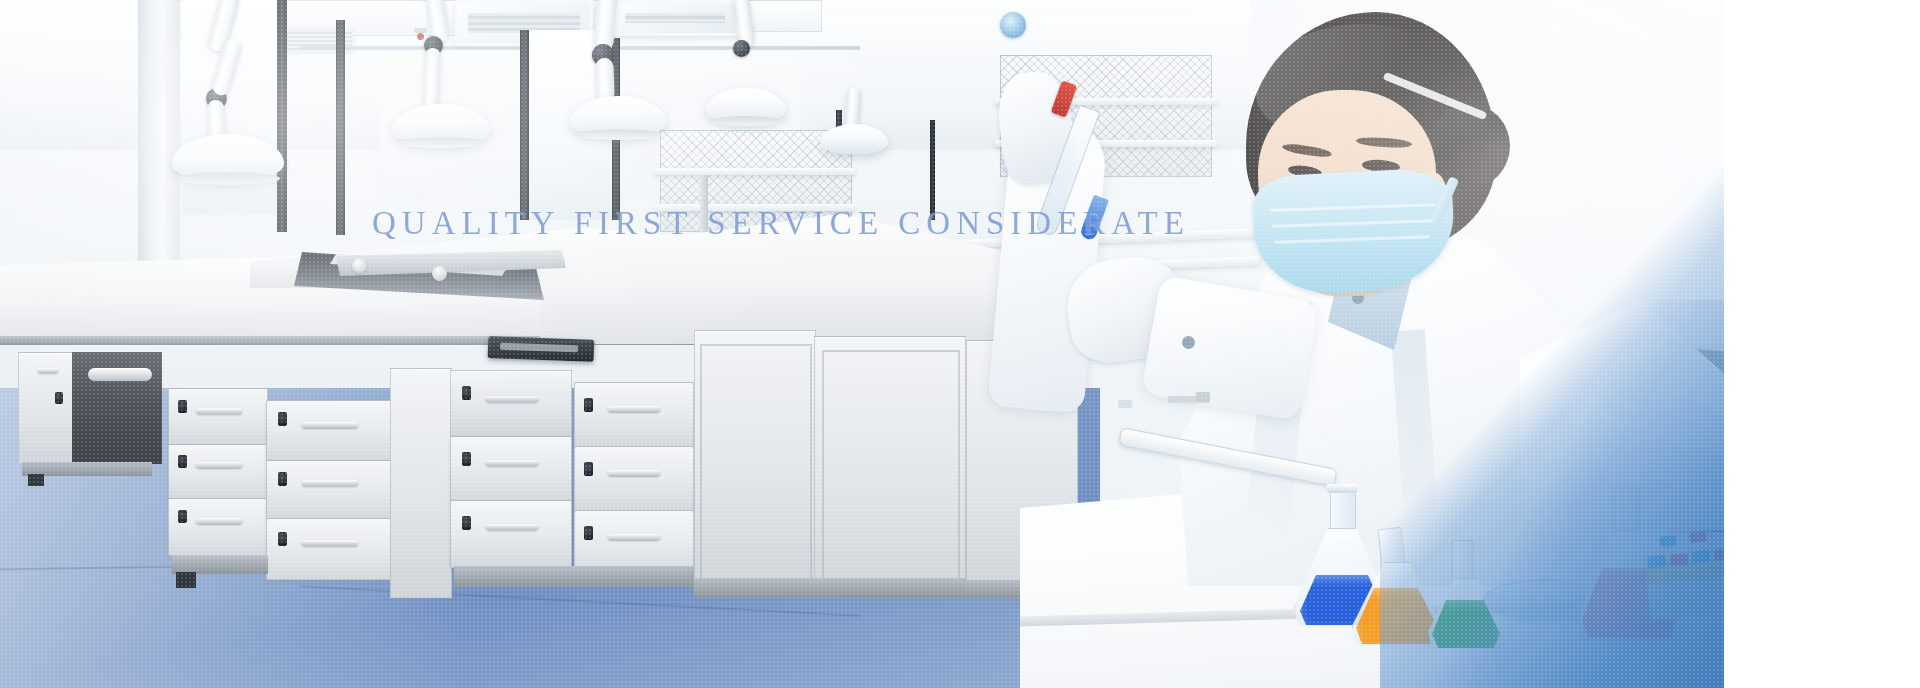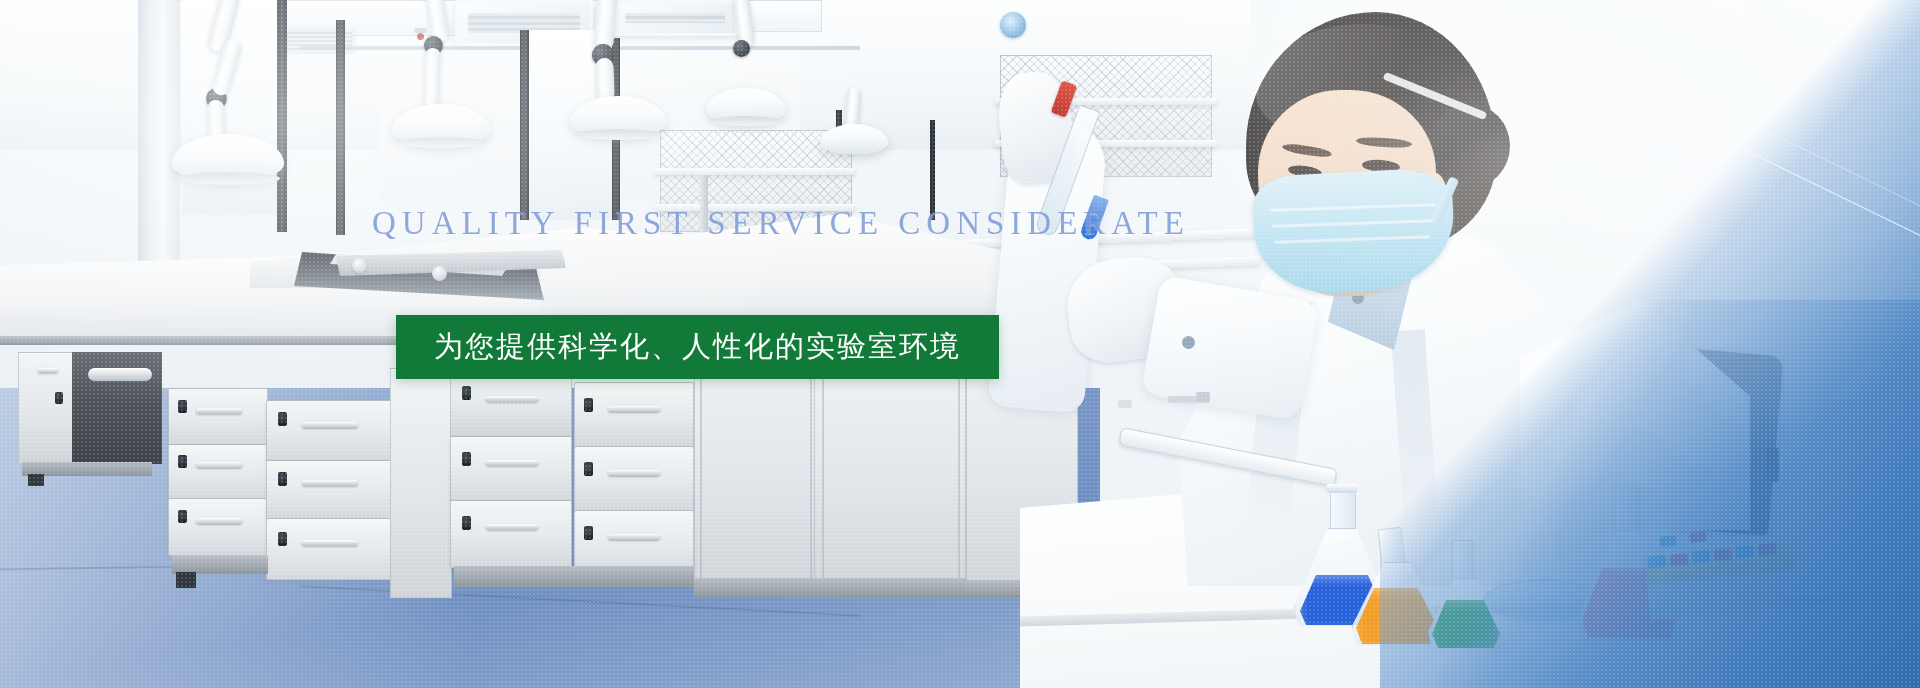--- a/index.html
+++ b/index.html
@@ -1,21 +1,21 @@
 <!DOCTYPE html>
 <html><head>
 <meta charset="utf-8">
 <title>Lab Banner</title>
 <style>
   html,body{margin:0;padding:0;background:#fff;}
   body{font-family:"Liberation Sans","DejaVu Sans",sans-serif;}
 
   #banner{
     position:relative;
-    width:1920px;height:688px;
+    width:1724px;height:688px;
     overflow:hidden;
     background:#eef2f5;
   }
 
   
   .layer{position:absolute;top:0;left:0;width:1920px;height:688px;}
   .abs{position:absolute;}
 
   
   .room-bg{
@@ -573,17 +573,14 @@
   <div class="abs blue-corner"></div>
   <div class="abs hairline" style="left:1500px;top:30px;width:470px;transform:rotate(26deg);"></div>
   <div class="abs hairline" style="left:1536px;top:18px;width:430px;transform:rotate(26deg);opacity:.55;"></div>
 
   <div class="layer dots"></div>
   <div class="layer veil"></div>
 
   <div class="abs en-tagline">QUALITY  FIRST  SERVICE  CONSIDERATE</div>
 
 
-  <div class="abs green-box">
-    <span class="green-box-text">为您提供科学化、人性化的实验室环境</span>
-  </div>
 
 </div>
 
 </body></html>

